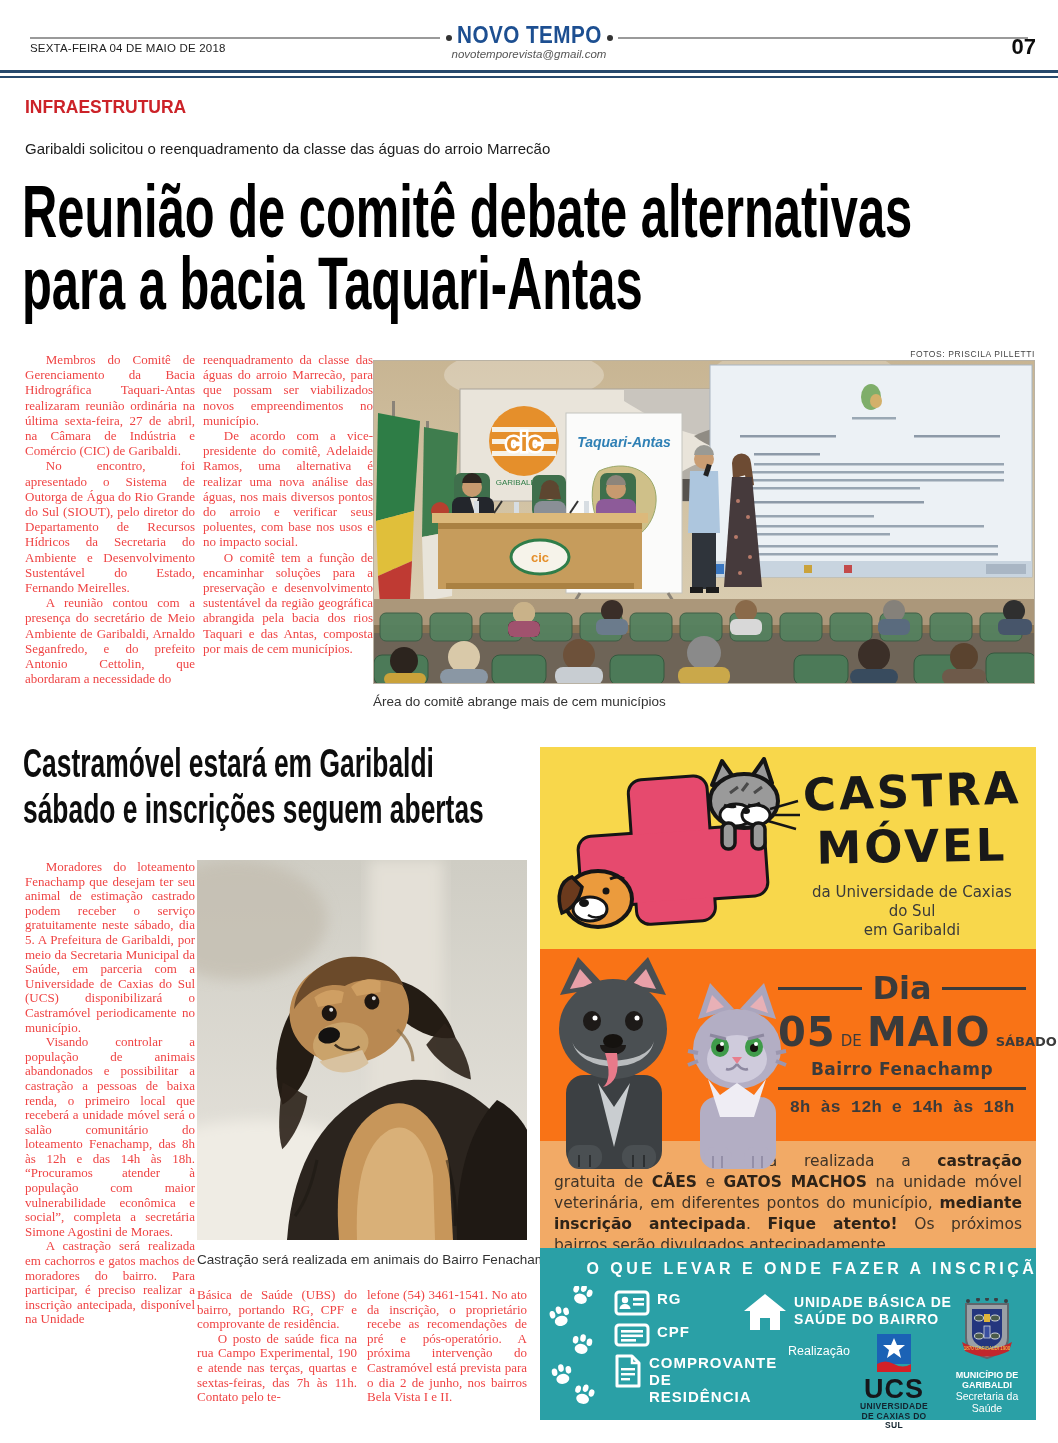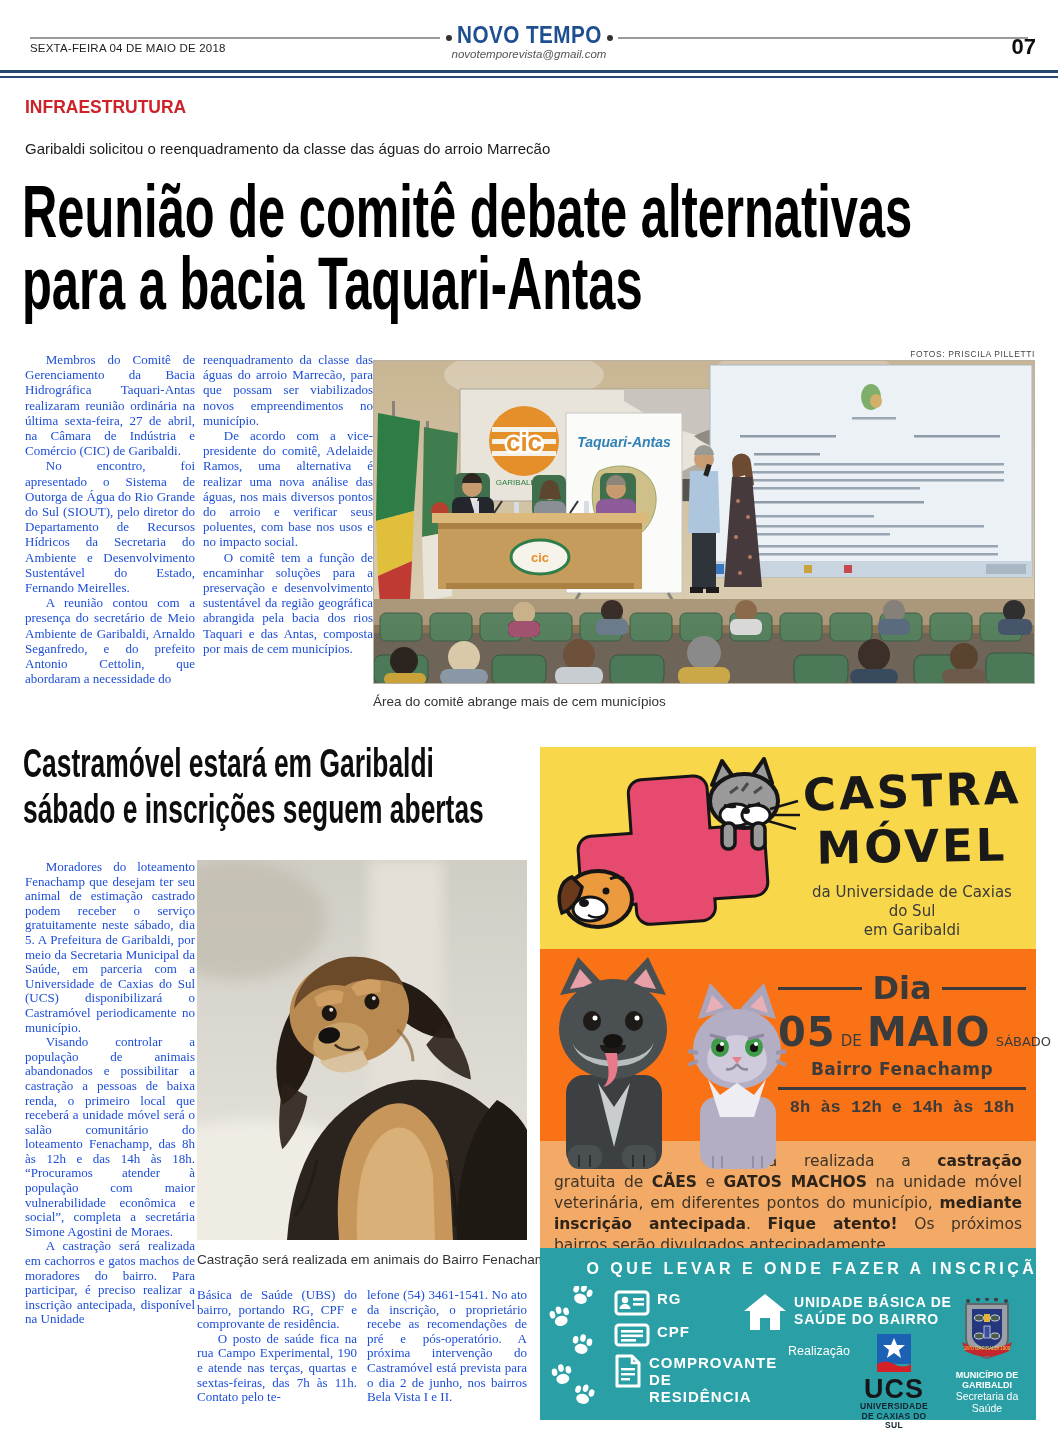--- a/index.html
+++ b/index.html
@@ -25,21 +25,21 @@
   .kicker span{display:inline-block;transform:scaleX(.92);transform-origin:left;}
   .deck{position:absolute;top:140px;left:25px;font-size:15px;color:#1c1c1c;}
   .headline1{position:absolute;top:176px;left:22px;width:1500px;
              font-size:74px;line-height:72px;font-weight:700;color:#000;
              transform:scaleX(.66);transform-origin:left top;white-space:nowrap;}
   .headline2{position:absolute;top:740px;left:23px;width:860px;
              font-size:40px;line-height:46px;font-weight:700;color:#0d0d0d;
              transform:scaleX(.66);transform-origin:left top;white-space:nowrap;}
 
   .serifcol{position:absolute;font-family:"Liberation Serif",serif;font-size:13px;
-            line-height:15.2px;text-align:justify;color:#1d4ed8;}
+            line-height:15.2px;text-align:justify;color:#ef4444;}
   .serifcol p{margin:0;text-indent:1.6em;}
   .serifcol.cont p:first-child{text-indent:0;}
   .a2col{line-height:14.6px;}
 
   .photo-credit{position:absolute;top:349px;left:535px;width:500px;text-align:right;
                 font-size:8.5px;letter-spacing:.6px;color:#444;}
   .caption{position:absolute;font-size:13.5px;color:#333;text-align:center;}
 
   .photo-frame{position:absolute;border:1px solid #b9b2a4;box-sizing:border-box;overflow:hidden;background:#3b82f6;}
 
@@ -54,21 +54,21 @@
   .ad-white{position:absolute;left:540px;top:949px;width:496px;height:192px;background:#f97316;}
   .ad-animals{position:absolute;left:8px;top:8px;width:250px;height:212px;z-index:3;}
   .evt{position:absolute;left:238px;top:20px;width:248px;color:#3b3b3b;
        font-family:"DejaVu Sans",sans-serif;}
   .evt .dia-row{display:flex;align-items:center;gap:10px;}
   .evt .dia-row .ln{flex:1;height:3px;background:#3b3b3b;}
   .evt .dia{font-size:32px;font-weight:700;}
   .evt .big-row{margin-top:2px;white-space:nowrap;}
   .evt .big{font-size:40px;font-weight:800;letter-spacing:1px;}
   .evt .small{font-size:15px;font-weight:400;}
-  .evt .tiny{font-size:13px;font-weight:400;}
+  .evt .tiny{font-size:13px;font-weight:700;}
   .evt .place{margin-top:4px;text-align:center;font-size:17px;font-weight:700;letter-spacing:.5px;}
   .evt .hr{margin-top:8px;height:3px;background:#3b3b3b;}
   .evt .hours{margin-top:8px;text-align:center;font-size:17px;font-weight:700;font-family:Liberation Mono, monospace;}
 
   .ad-orange{position:absolute;left:540px;top:1141px;width:496px;height:107px;background:#f2aa66;}
   .ad-orange .txt{position:absolute;left:14px;top:10px;width:468px;
       font-family:"DejaVu Sans",sans-serif;font-size:15.5px;line-height:21px;
       color:#3f3428;text-align:justify;text-indent:188px;}
   .ad-orange .txt b{color:#2e2318;}
 

